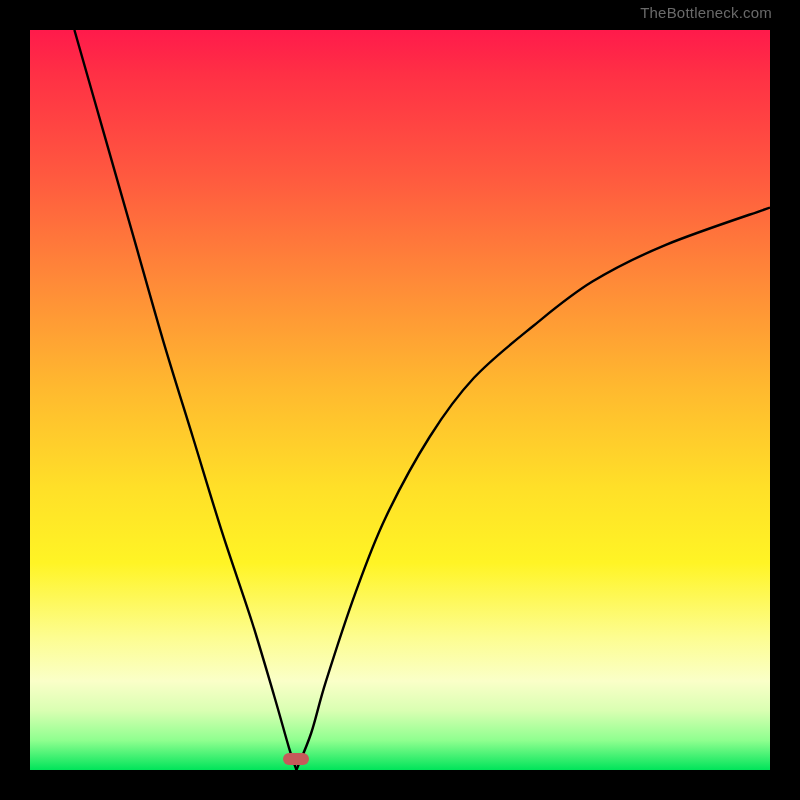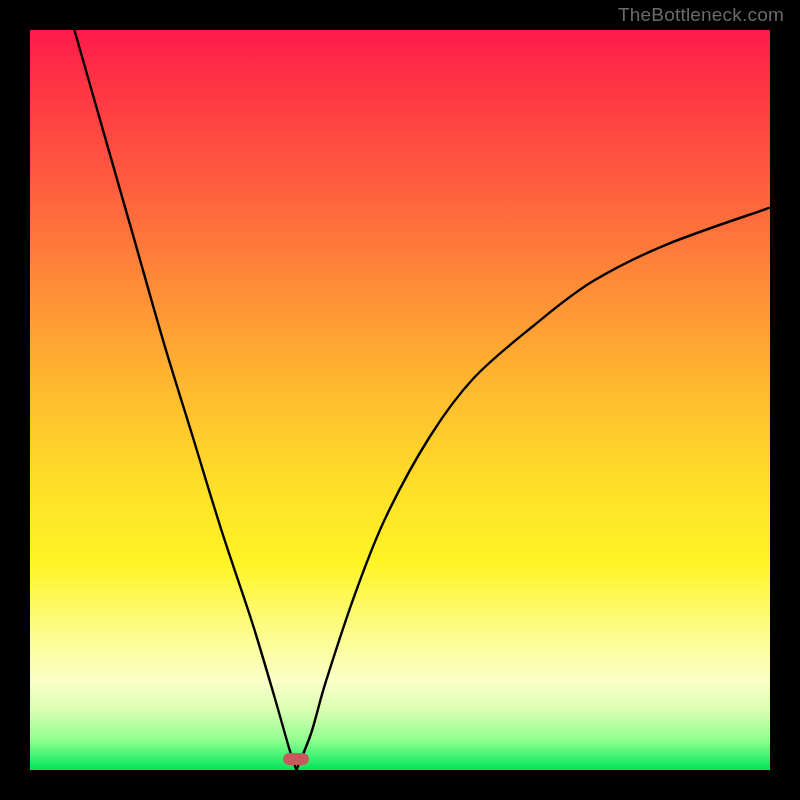--- a/index.html
+++ b/index.html
@@ -12,23 +12,23 @@
   }
   .frame {
     position: relative;
     width: 800px;
     height: 800px;
     background: #000;
   }
   .watermark {
     position: absolute;
     top: 4px;
-    right: 16px;
+    right: 28px;
     color: #6a6a6a;
-    font-size: 19px;
+    font-size: 15px;
     font-weight: 500;
     letter-spacing: 0.2px;
     z-index: 20;
   }
   .plot-area {
     position: absolute;
     left: 30px;
     top: 30px;
     width: 740px;
     height: 740px;

